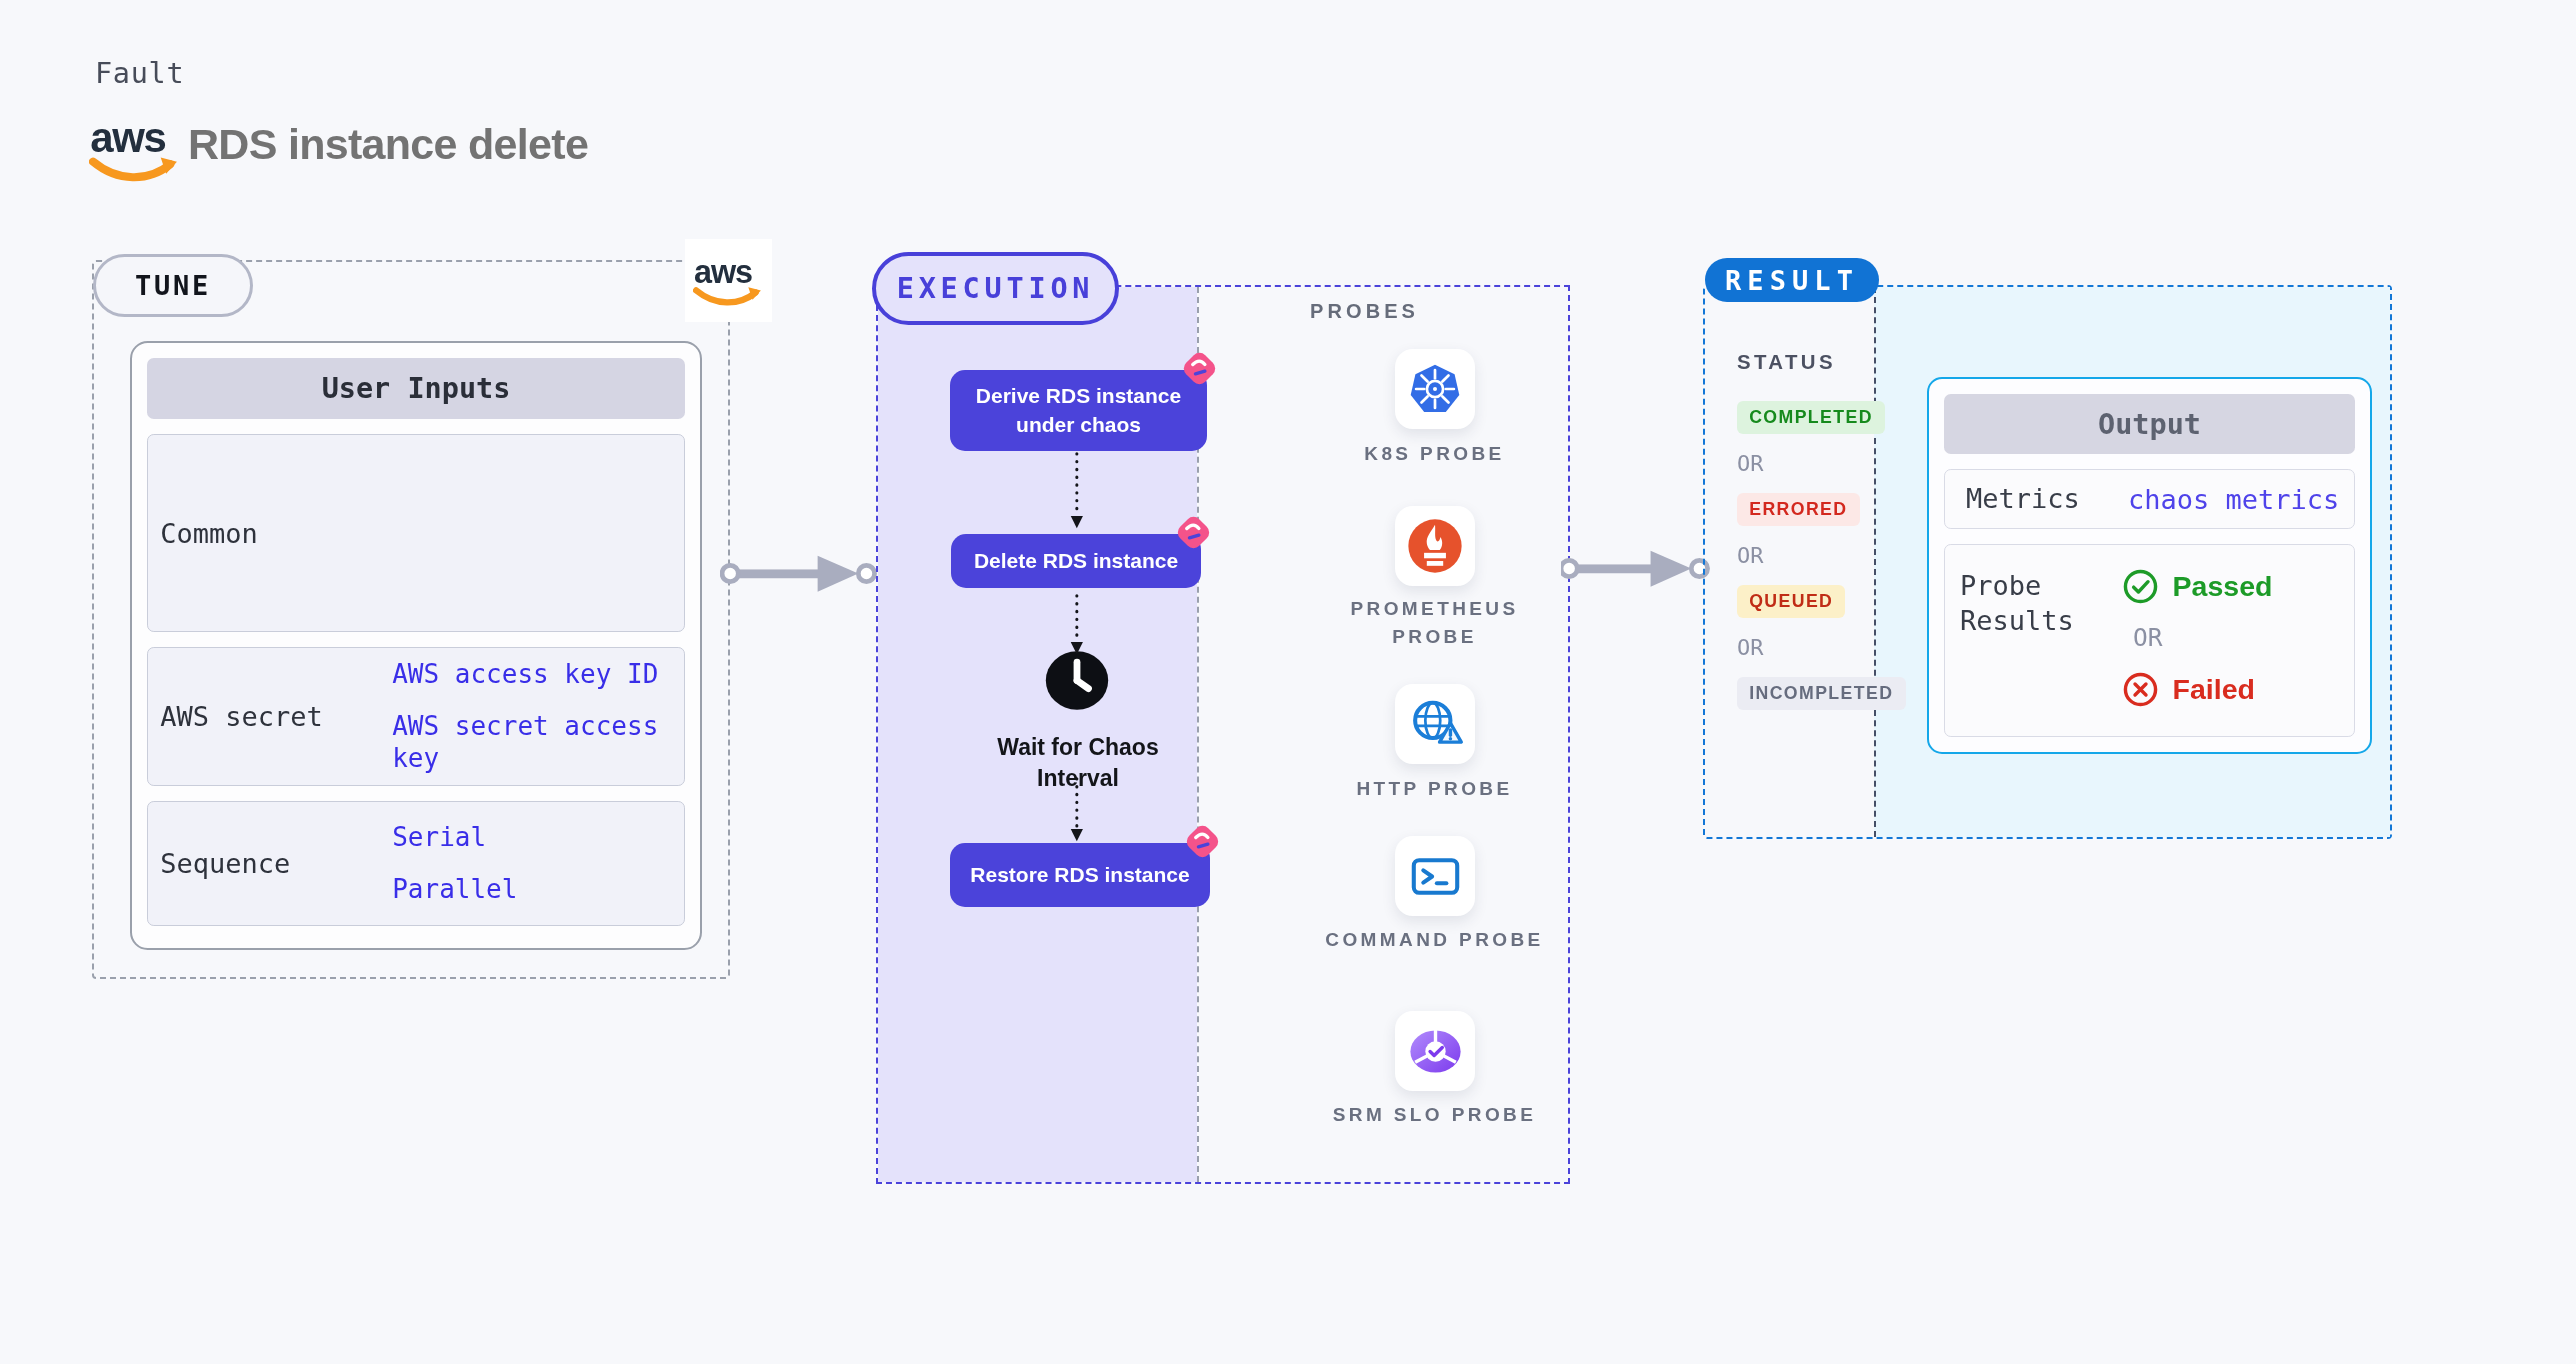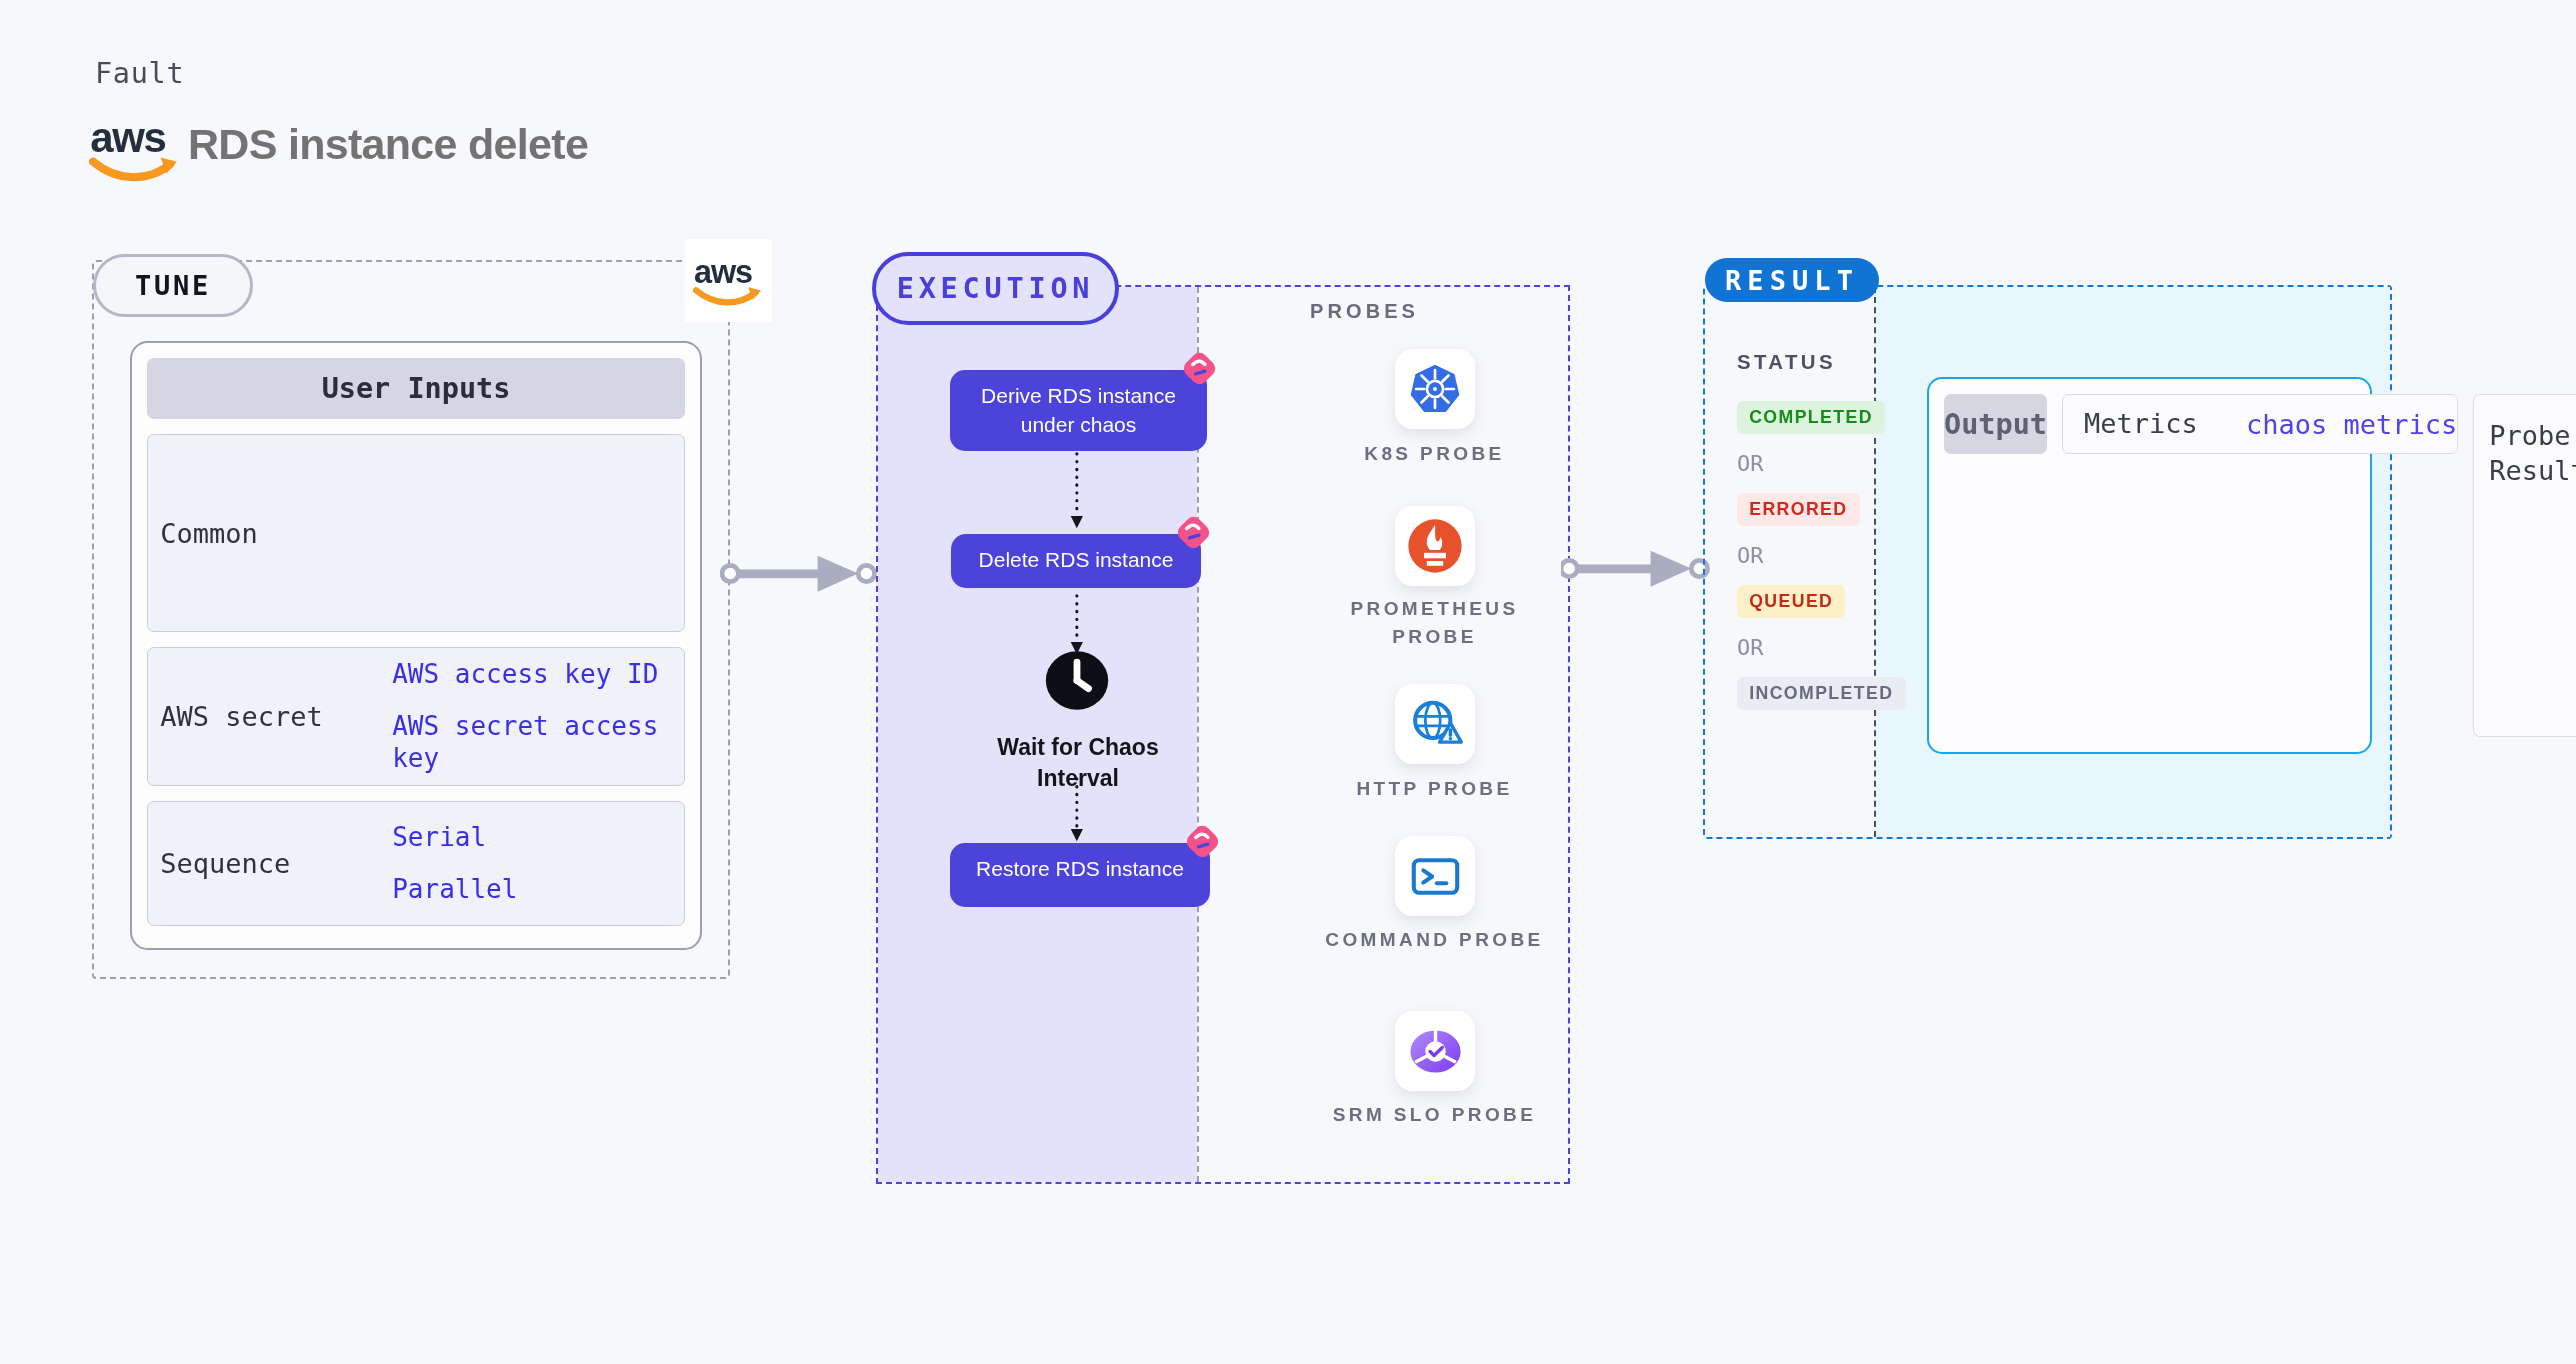--- a/index.html
+++ b/index.html
@@ -37,22 +37,22 @@
   .ui-links{display:flex;flex-direction:column;gap:19px;width:299px;}
   .ui-link{font-size:26px;line-height:1.26;color:#392ee8;cursor:pointer;}
 
   
   .arrow-1{left:720px;top:551px;} .arrow-2{left:1561px;top:546px;}
 
   
   .exec-box{left:876px;top:285px;width:694px;height:899px;border:2.7px dashed #4b43da;box-sizing:border-box;}
   .exec-fill{position:absolute;left:0;top:0;bottom:0;width:319px;background:#e4e2fb;}
   .exec-sep{position:absolute;left:319px;top:0;bottom:0;width:0;border-left:2px dashed #9aa0ad;}
-  .flow-node{background:#4b43da;border-radius:15px;color:#ffffff;font-weight:normal;font-size:21px;line-height:1.35;
-             display:flex;align-items:flex-start;justify-content:center;text-align:center;z-index:2;
+  .flow-node{background:#4b43da;border-radius:15px;color:#ffffff;font-weight:bold;font-size:21px;line-height:1.35;
+             display:flex;align-items:center;justify-content:center;text-align:center;z-index:2;
              box-sizing:border-box;padding:12.2px 13.6px;}
   .node-1{left:950px;top:370px;width:257px;min-height:76px;}
   .node-2{left:951px;top:534px;width:250px;min-height:54px;}
   .node-3{left:950px;top:843px;width:260px;min-height:64px;}
   .node-tag{position:absolute;top:-23px;right:-13.6px;z-index:3;}
   .clock-wrap{left:1045px;top:650px;}
   .wait-label{left:957px;top:708px;width:242px;text-align:center;font-size:23px;font-weight:bold;
               color:#131519;line-height:1.35;margin-top:24px;}
   .dot-arrow{z-index:1;}
   .dot-1{left:1068px;top:451px;} .dot-2{left:1068px;top:593px;} .dot-3{left:1068px;top:776px;}
@@ -71,21 +71,21 @@
   .result-fill{position:absolute;left:169px;top:0;bottom:0;right:0;background:#e8f6fd;}
   .result-sep{position:absolute;left:169px;top:0;bottom:0;width:0;border-left:2px dashed #454e66;}
   .status-col{left:1737px;top:351px;width:163px;display:flex;flex-direction:column;align-items:flex-start;gap:17px;z-index:2;}
   .status-header{font-size:20.4px;font-weight:bold;letter-spacing:3.4px;color:#4c5162;margin-bottom:9.5px;}
   .status-badge{border-radius:6.1px;padding:6.1px 12.2px;font-size:17.7px;font-weight:bold;letter-spacing:1.4px;white-space:nowrap;}
   .sb-0{background:#ddf3de;color:#168a1d;} .sb-1{background:#fce8e6;color:#d3281e;}
   .sb-2{background:#fcf0c8;color:#c02c16;} .sb-3{background:#ebecf3;color:#666c7e;}
   .or-label{font-size:22px;color:#8b90a3;}
 
   .output-card{left:1927px;top:377px;width:445px;height:377px;background:#fdfdff;border:2.7px solid #14a7e9;
-               border-radius:15px;box-sizing:border-box;padding:15px;display:flex;flex-direction:row;gap:15px;z-index:2;}
+               border-radius:15px;box-sizing:border-box;padding:15px;display:flex;flex-direction:column;gap:15px;z-index:2;}
   .output-header{height:60px;background:#d6d6e2;border-radius:6.8px;flex:none;display:flex;align-items:center;
                  justify-content:center;font-size:28.5px;font-weight:bold;color:#5d6270;}
   .output-row{border:1.4px solid #d9dbe6;border-radius:6.8px;background:#fbfbfd;display:flex;box-sizing:border-box;}
   .metrics-row{height:60px;flex:none;align-items:center;padding-left:21px;}
   .probe-row{flex:1;padding:23px 0 23px 15px;}
   .out-label{width:162px;font-size:27px;color:#383d48;line-height:1.3;flex:none;}
   .metrics-value{font-size:27px;color:#4f43ea;cursor:pointer;}
   .probe-outcomes{display:flex;flex-direction:column;gap:18.4px;}
   .outcome-line{display:flex;align-items:center;gap:13.6px;}
   .passed-text{font-size:28.5px;font-weight:bold;color:#1d9b28;}

